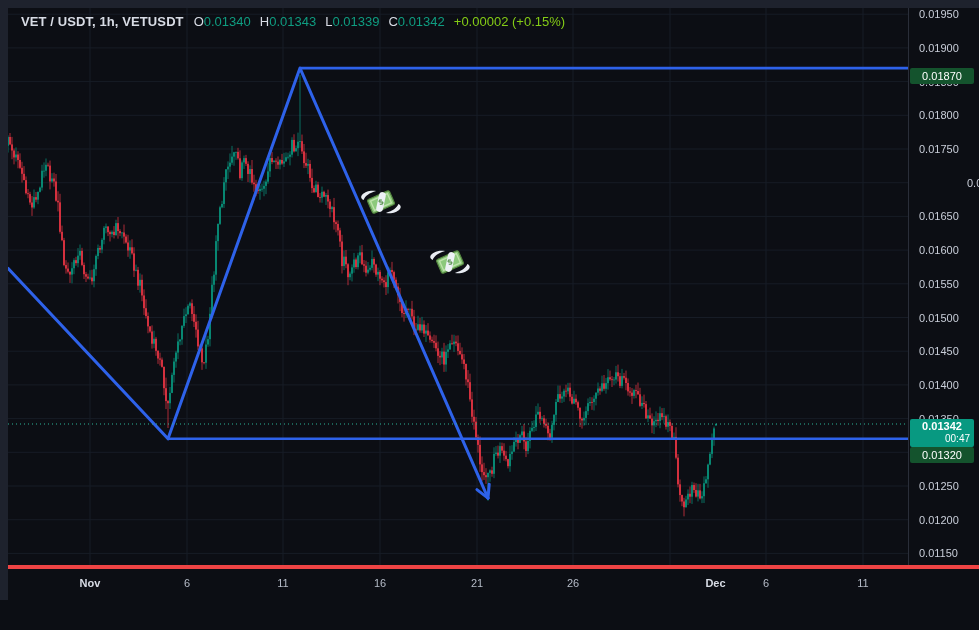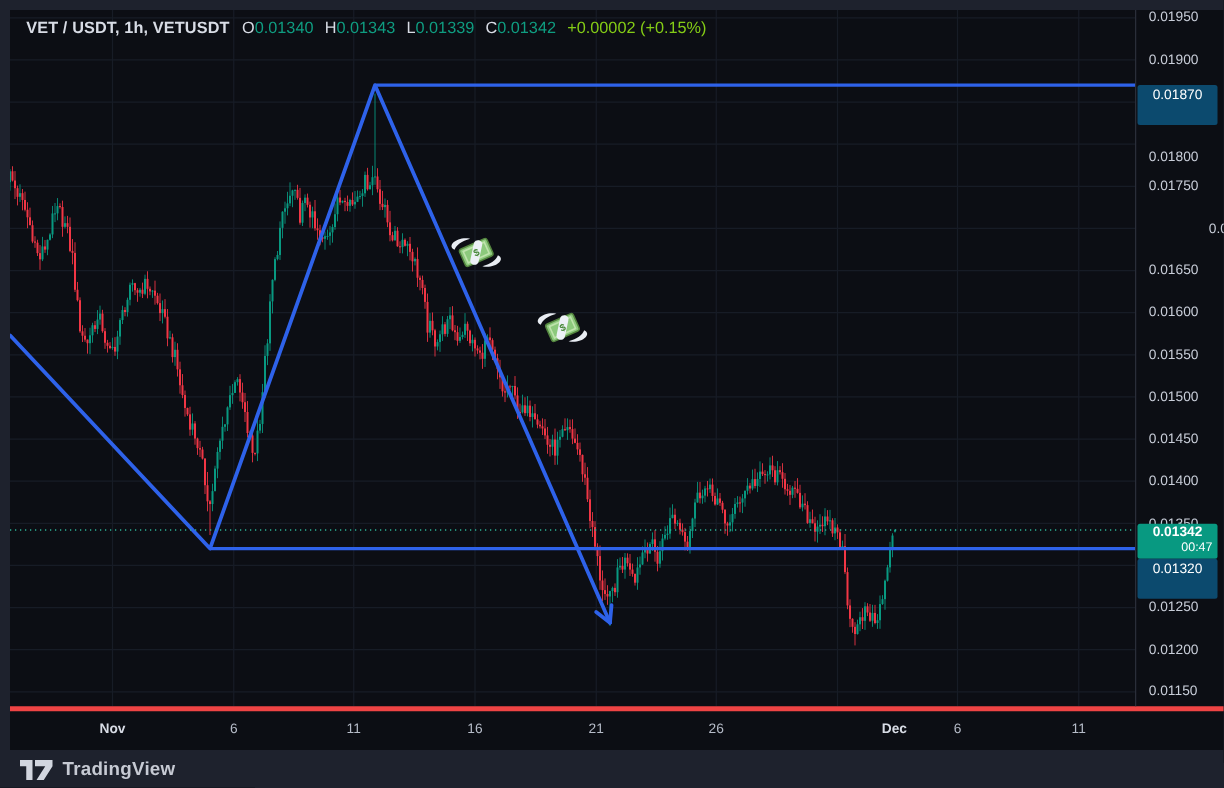--- a/index.html
+++ b/index.html
@@ -13,21 +13,21 @@
   .legend .sym{font-weight:700;letter-spacing:.1px;margin-right:10px;}
   .legend .fld{margin-right:9px;}
   .legend .fld .l{color:#d8dce5;}
   .legend .fld .v{color:#0f9d81;}
   .legend .chg{color:#84cc16;}
   .price-axis{position:absolute;left:908px;top:8px;width:71px;height:557px;
               border-left:1px solid #2a2e39;z-index:4;cursor:ns-resize;}
   .ptick{position:absolute;left:10px;font-size:11px;line-height:11px;color:#c9ced9;}
   .tag{position:absolute;left:1px;width:64px;border-radius:2px;color:#ffffff;
        font-size:11px;text-align:center;z-index:6;}
-  .tag.blue{height:32px;line-height:16px;background:#0c4a6e;}
+  .tag.blue{height:16px;line-height:16px;background:#14532d;}
   .tag.teal{height:27px;background:#089981;padding-top:1px;}
   .tag.teal .p{display:block;line-height:13px;font-weight:700;}
   .tag.teal .cd{display:block;line-height:12px;font-size:10px;padding-left:31px;}
   .time-axis{position:absolute;left:8px;top:565px;width:971px;height:35px;
              border-top:4px solid #ef4444;z-index:3;cursor:ew-resize;}
   .ttick{position:absolute;top:8px;transform:translateX(-50%);font-size:11px;color:#b6bcc8;}
   .ttick.major{color:#d8dce5;font-weight:700;}
   .bottom-bar{position:absolute;left:0;top:600px;width:979px;height:30px;background:#1e222d;
               display:flex;align-items:center;z-index:7;}
   .brand-text{color:#c6cad3;font-weight:700;font-size:15px;margin-left:7px;letter-spacing:.2px;}
@@ -822,21 +822,21 @@
     <div class="tag teal" style="top:411px;">
       <span class="p">0.01342</span>
       <span class="cd">00:47</span>
     </div>
     <div class="tag blue" style="top:439px;">
       <span>0.01320</span>
     </div>
   <div class="ptick" style="top: 1.2px;">0.01950</div>
       <div class="ptick" style="top: 34.9px;">0.01900</div>
       <div class="ptick" style="top: 68.6px;">0.01850</div>
-      <div class="ptick" style="top: 102.3px; margin-top: 11px;">0.01800</div>
+      <div class="ptick" style="top: 102.3px;">0.01800</div>
       <div class="ptick" style="top: 136px;">0.01750</div>
       <div class="ptick" style="top: 169.7px; margin-left: 48px;">0.01700</div>
       <div class="ptick" style="top: 203.4px;">0.01650</div>
       <div class="ptick" style="top: 237.1px;">0.01600</div>
       <div class="ptick" style="top: 270.8px;">0.01550</div>
       <div class="ptick" style="top: 304.5px;">0.01500</div>
       <div class="ptick" style="top: 338.2px;">0.01450</div>
       <div class="ptick" style="top: 371.9px;">0.01400</div>
       <div class="ptick" style="top: 405.6px;">0.01350</div>
       <div class="ptick" style="top: 439.3px;">0.01300</div>
@@ -850,20 +850,13 @@
       <div class="ttick" style="left: 179px;">6</div>
       <div class="ttick" style="left: 275px;">11</div>
       <div class="ttick" style="left: 372px;">16</div>
       <div class="ttick" style="left: 469px;">21</div>
       <div class="ttick" style="left: 565px;">26</div>
       <div class="ttick major" style="left: 699px; padding-left: 17px;">Dec</div>
       <div class="ttick" style="left: 758px;">6</div>
       <div class="ttick" style="left: 855px;">11</div>
     </div>
 
-  <div class="bottom-bar">
-    <svg class="logo-mark" width="28" height="20" viewBox="0 0 28 20">
-      <path d="M1,3 H11 V19 H6 V8 H1 Z" fill="#d2d6df"></path>
-      <path d="M13,3 H27 V8 L20,19 H14.2 L21.2,8 H13 Z" fill="#d2d6df"></path>
-    </svg>
-    <span class="brand-text">TradingView</span>
-  </div>
 </div>
 
 </body></html>

